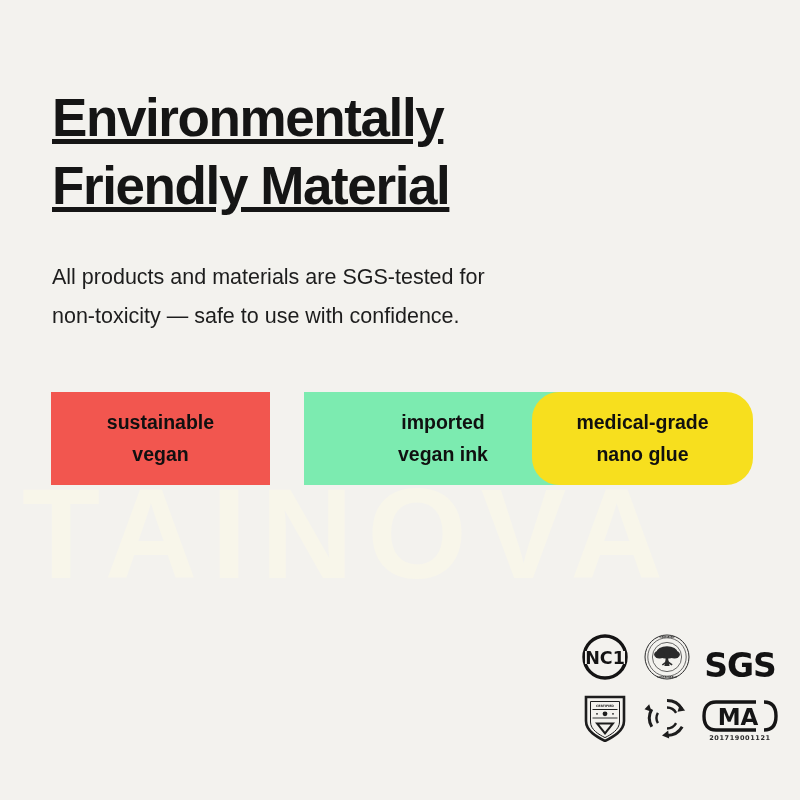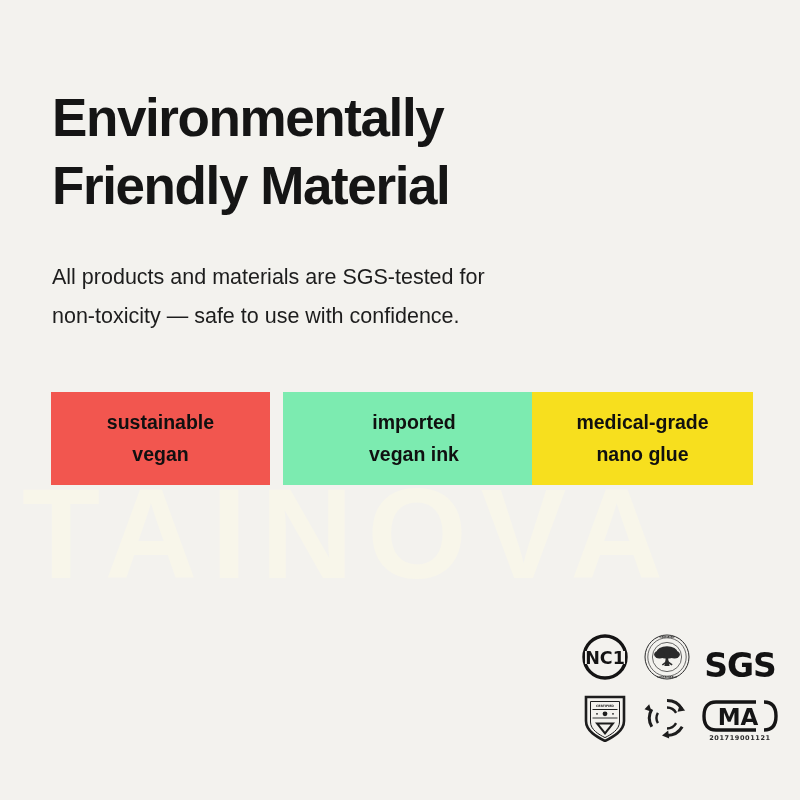--- a/index.html
+++ b/index.html
@@ -85,21 +85,21 @@
     justify-content: center;
     font-size: 19.5px;
     font-weight: 700;
     color: #101010;
     line-height: 1.62;
     text-align: center;
   }
   .chip .line { display: block; }
 
   .chip-1 { left: 0px;   width: 219px; }
-  .chip-2 { left: 232px; width: 262px; }
+  .chip-2 { left: 253px; width: 262px; padding-left: 8px; }
   .chip-3 { left: 481px; width: 221px; }
 
   
   .badges {
     position: absolute;
     left: 574px;
     top: 620px;
     width: 208px;
     display: grid;
     grid-template-columns: 62px 62px 84px;
@@ -140,21 +140,21 @@
     line-height: 1;
   }
 </style>
 </head>
 <body style="background: rgb(243, 242, 238);">
 
 <div id="stage">
 
   <div class="watermark" style="color: rgb(248, 246, 234);">TAINOVA</div>
 
-  <h1 class="headline" style="color: rgb(21, 21, 21);">
+  <h1 class="headline" style="color: rgb(21, 21, 21); text-decoration: underline;">
     <span class="l1">Environmentally</span>
     <span class="l2">Friendly Material</span>
   </h1>
 
   <p class="subtitle" style="color: rgb(29, 29, 29);">
     <span class="l1">All products and materials are SGS-tested for</span>
     <span class="l2">non-toxicity — safe to use with confidence.</span>
   </p>
 
   <div class="chips">
@@ -162,21 +162,21 @@
     <div class="chip chip-1" style="background: rgb(242, 86, 79); color: rgb(16, 16, 16);">
       <span class="line">sustainable</span>
       <span class="line">vegan</span>
     </div>
 
     <div class="chip chip-2" style="background: rgb(124, 235, 176); color: rgb(16, 16, 16);">
       <span class="line">imported</span>
       <span class="line">vegan ink</span>
     </div>
 
-    <div class="chip chip-3" style="background: rgb(247, 223, 30); color: rgb(16, 16, 16);">
+    <div class="chip chip-3" style="background: rgb(247, 223, 30); color: rgb(16, 16, 16); border-radius: 27px;">
       <span class="line">medical-grade</span>
       <span class="line">nano glue</span>
     </div>
 
   </div>
 
   <div class="badges">
 
     <div class="badge">
       <span>

